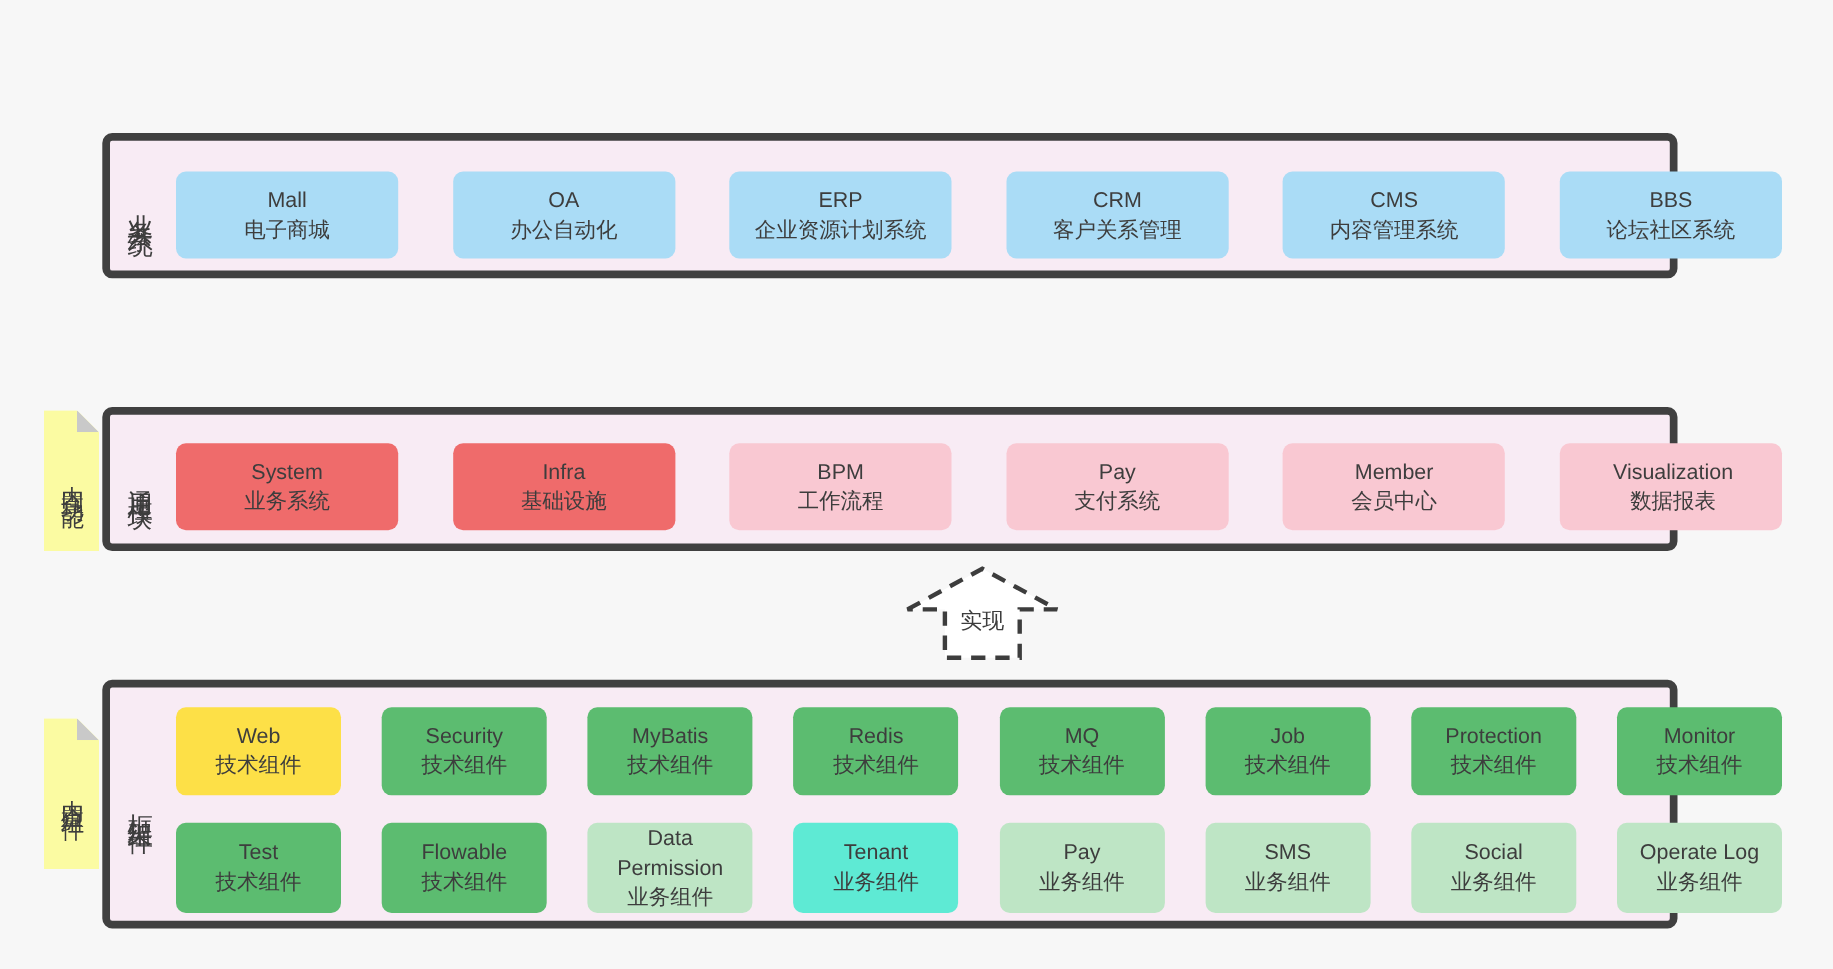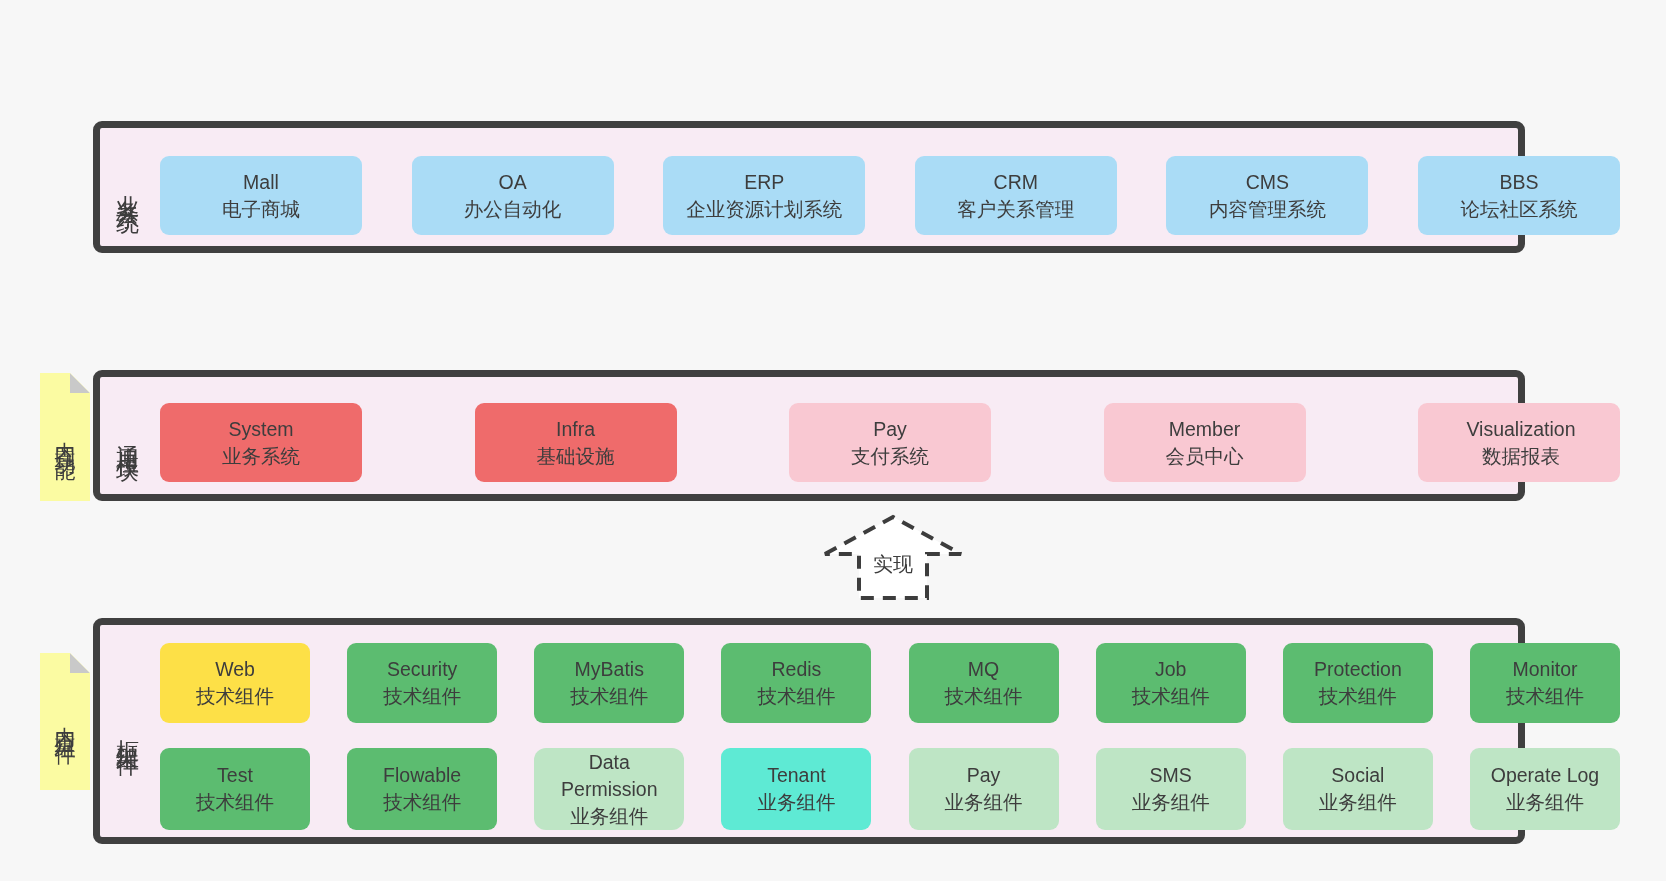--- a/index.html
+++ b/index.html
@@ -115,20 +115,24 @@
     <div class="row row-mod">
       <div class="node wide" style="background: rgb(239, 107, 107);">
         <div>System</div>
         <div>业务系统</div>
       </div>
       <div class="node wide" style="background: rgb(239, 107, 107);">
         <div>Infra</div>
         <div>基础设施</div>
       </div>
       <div class="node wide" style="background: rgb(249, 200, 210);">
+        <div>BPM</div>
+        <div>工作流程</div>
+      </div>
+      <div class="node wide" style="background: rgb(249, 200, 210);">
         <div>Pay</div>
         <div>支付系统</div>
       </div>
       <div class="node wide" style="background: rgb(249, 200, 210);">
         <div>Member</div>
         <div>会员中心</div>
       </div>
       <div class="node wide" style="background: rgb(249, 200, 210); padding-left: 12px;">
         <div>Visualization</div>
         <div>数据报表</div>
@@ -186,21 +190,21 @@
     </div>
     <div class="row row-fw2">
       <div class="node slim" style="background: rgb(92, 188, 112);">
         <div>Test</div>
         <div>技术组件</div>
       </div>
       <div class="node slim" style="background: rgb(92, 188, 112);">
         <div>Flowable</div>
         <div>技术组件</div>
       </div>
-      <div class="node slim" style="background: rgb(190, 229, 197); border-radius: 12px;">
+      <div class="node slim" style="background: rgb(190, 229, 197);">
         <div>Data Permission</div>
         <div>业务组件</div>
       </div>
       <div class="node slim" style="background: #5eead4;">
         <div>Tenant</div>
         <div>业务组件</div>
       </div>
       <div class="node slim" style="background: rgb(190, 229, 197);">
         <div>Pay</div>
         <div>业务组件</div>

